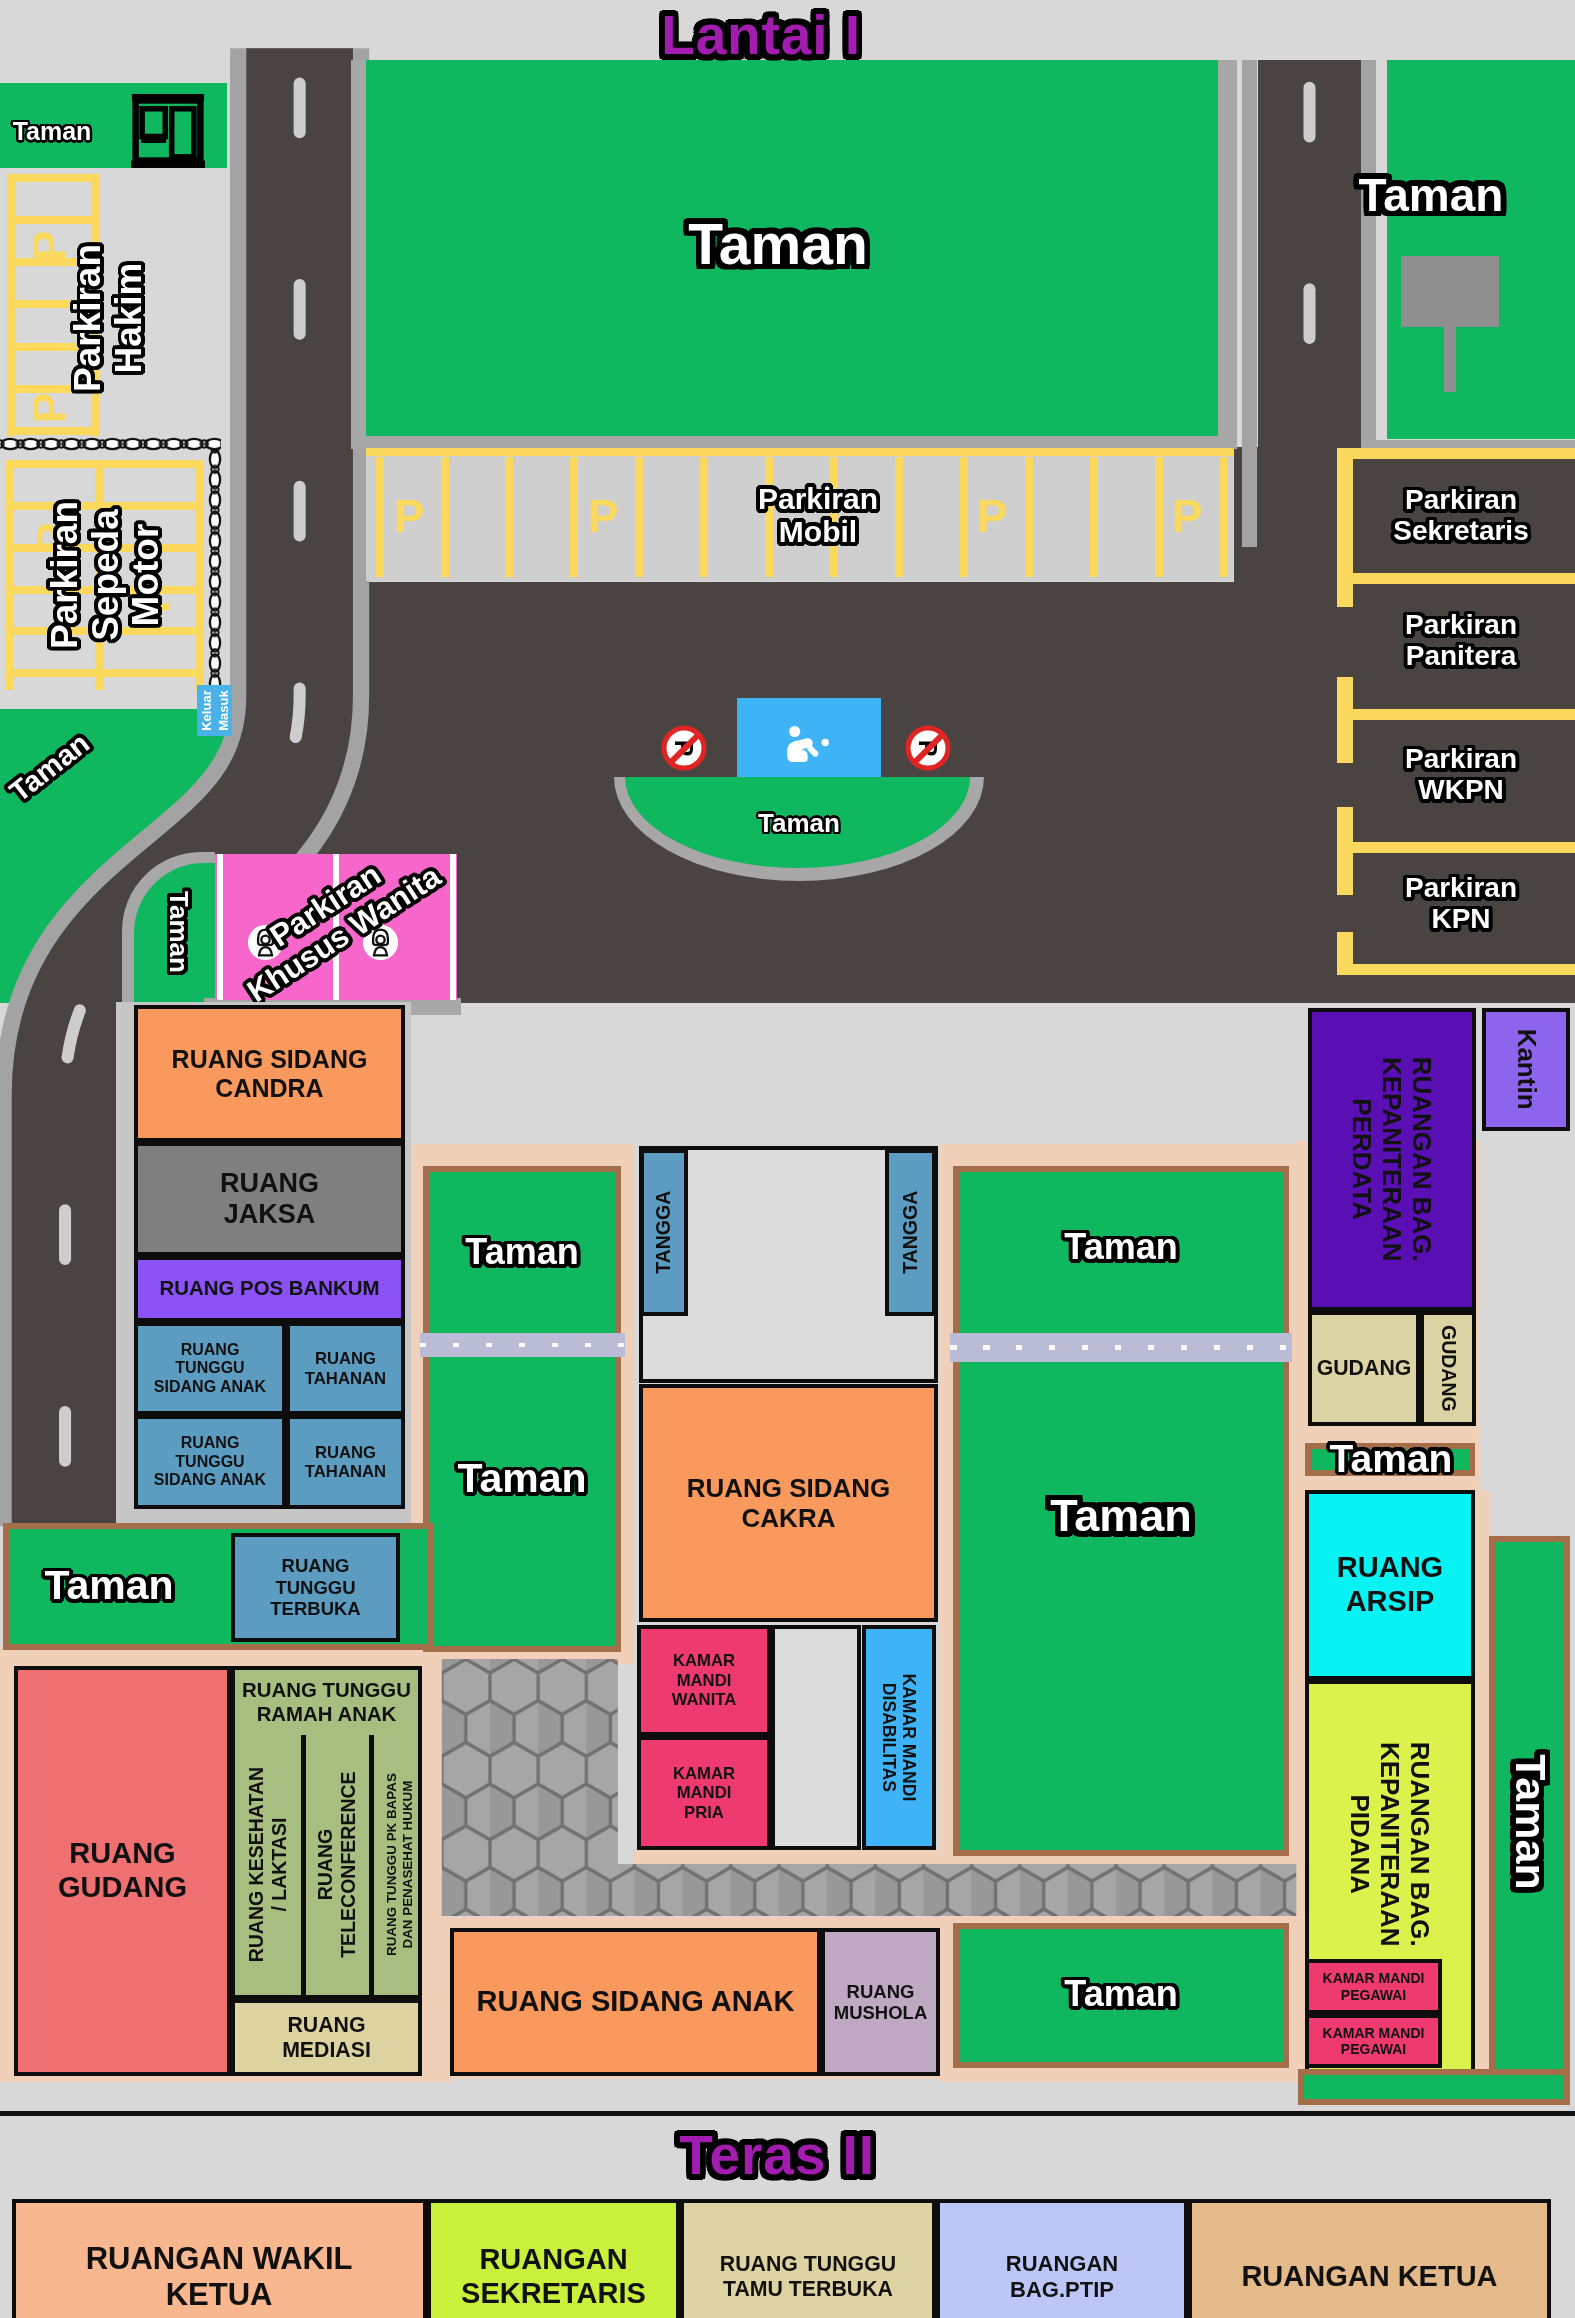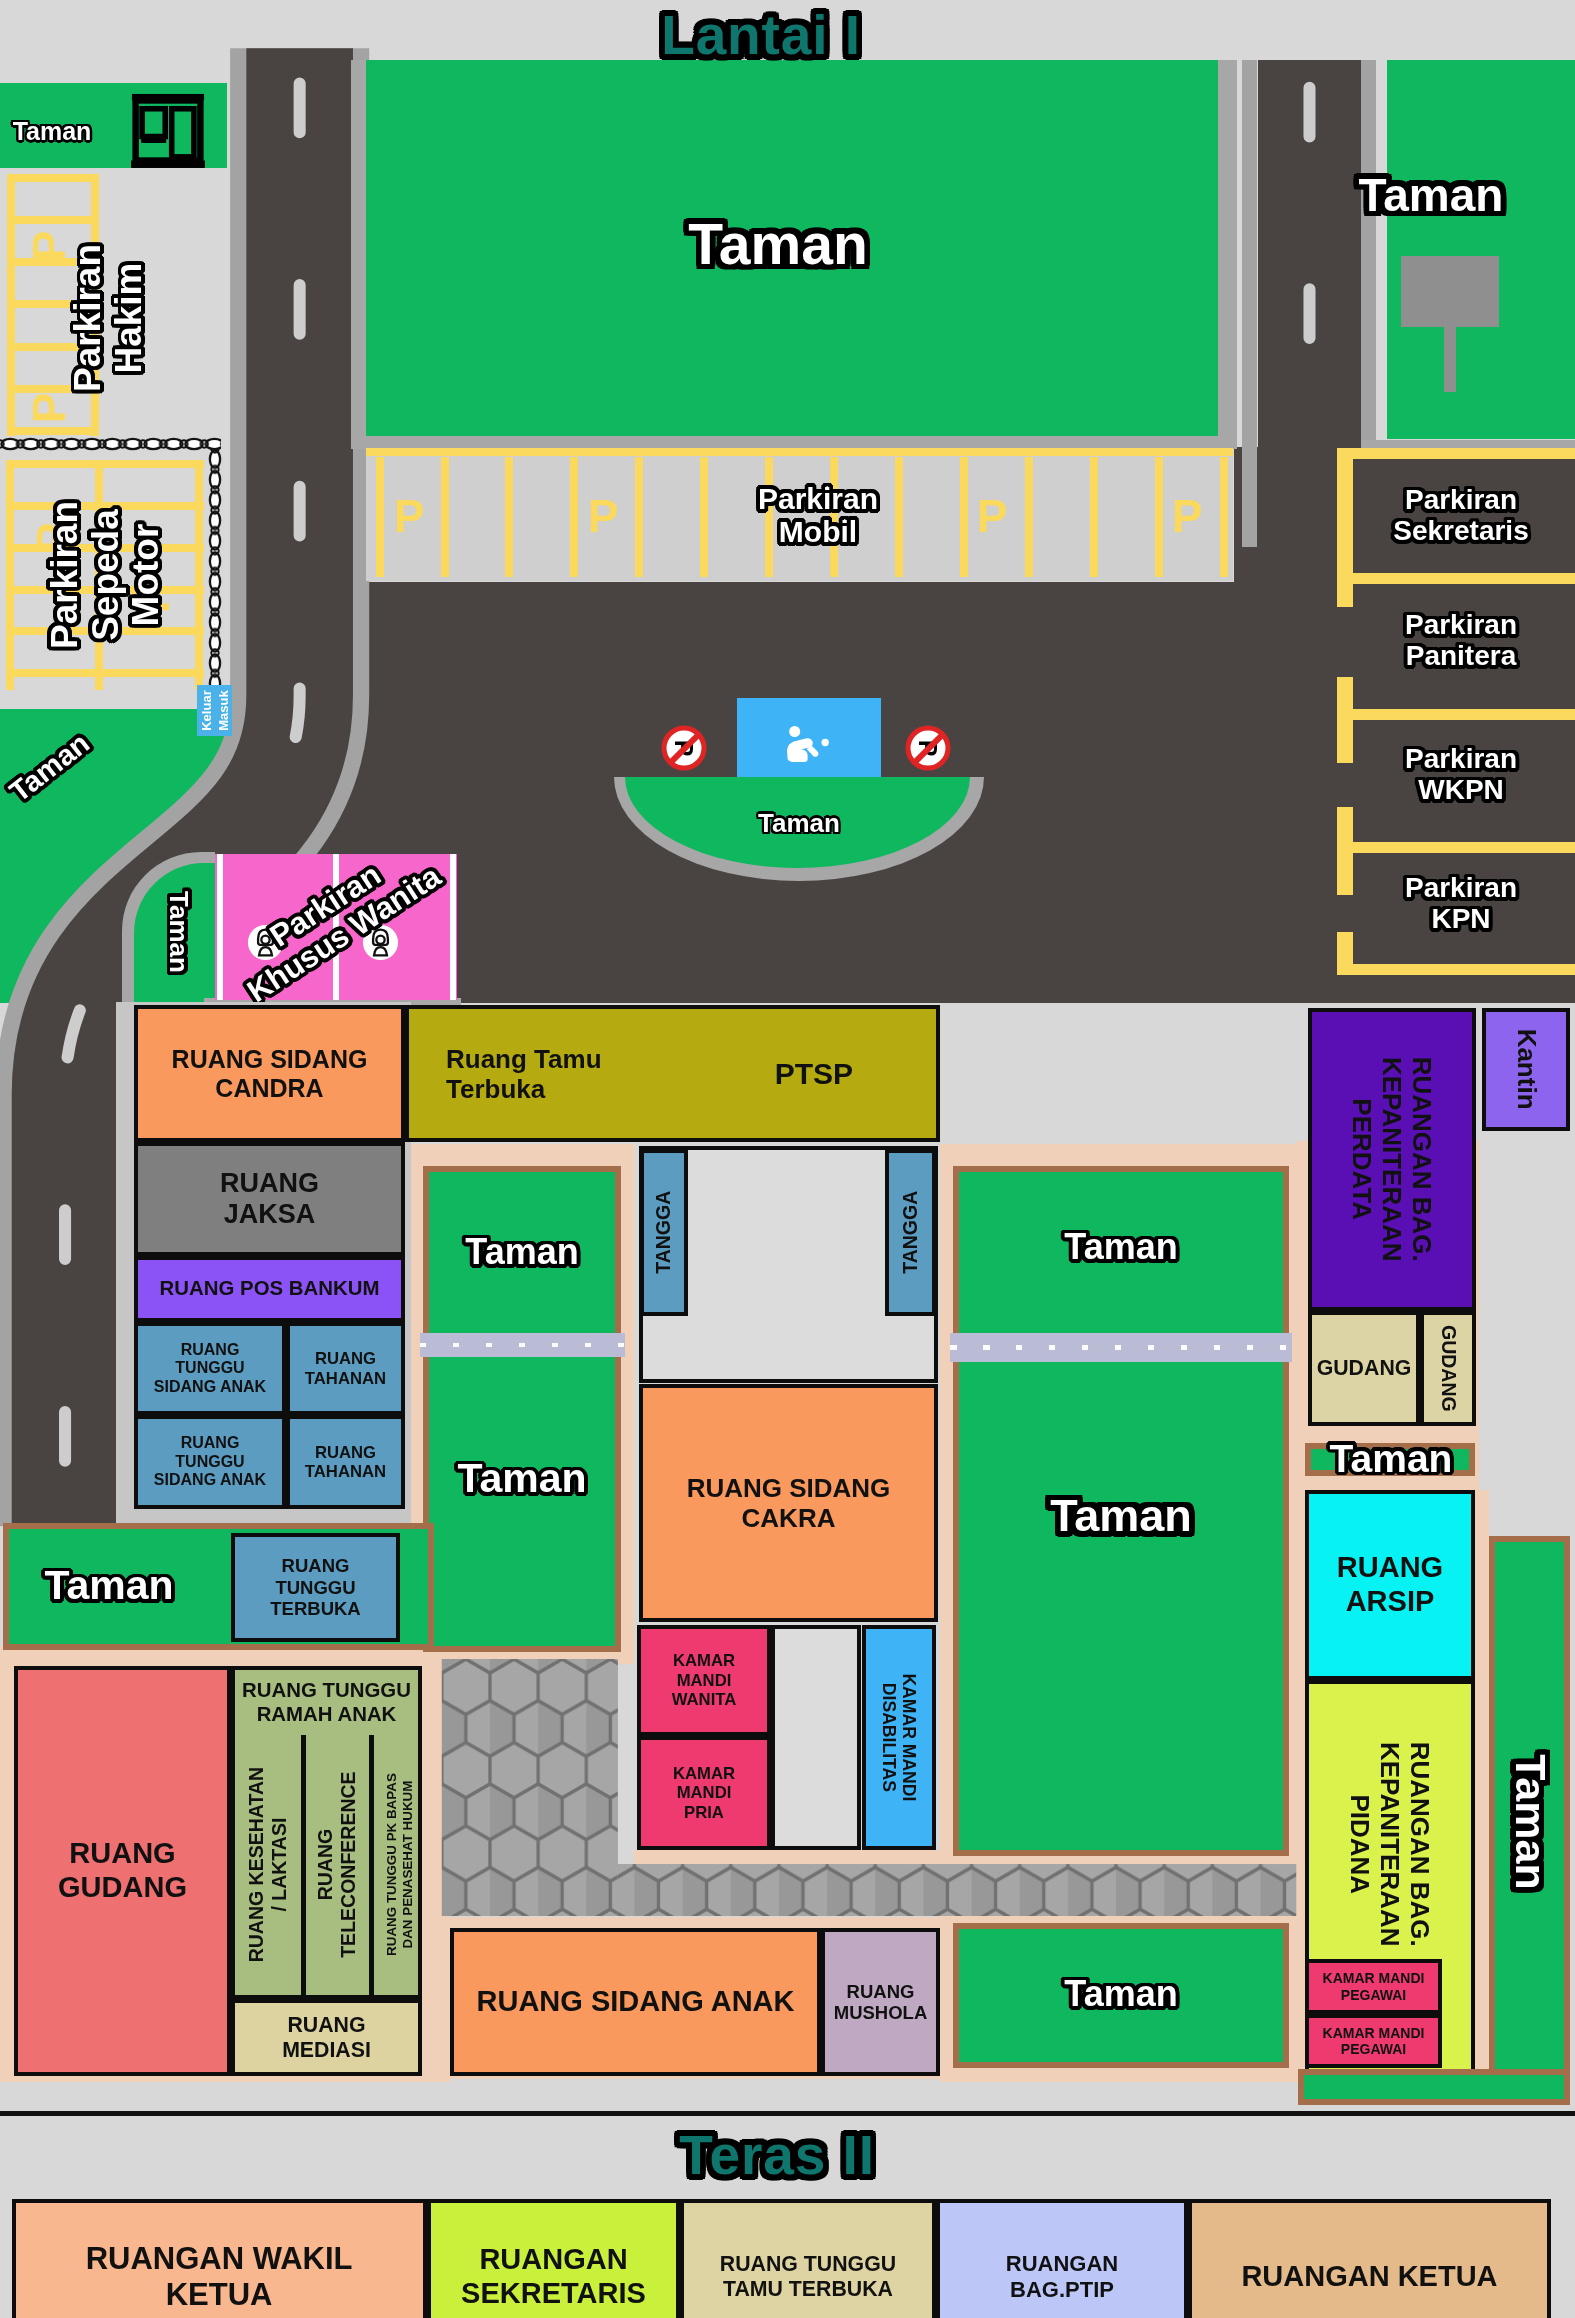--- a/index.html
+++ b/index.html
@@ -22,21 +22,21 @@
      -2.8px -5.6px #000,2.8px -5.6px #000,-2.8px 5.6px #000,2.8px 5.6px #000,
      -5.1px -5.1px #000, 5.1px 5.1px #000, -5.1px 5.1px #000, 5.1px -5.1px #000;}
   .stroke-m{text-shadow:
      -3.7px 0 #000,3.7px 0 #000,0 -3.7px #000,0 3.7px #000,
      -2.8px -2.8px #000,2.8px -2.8px #000,-2.8px 2.8px #000,2.8px 2.8px #000,
      -3.7px -1.9px #000,3.7px -1.9px #000,-3.7px 1.9px #000,3.7px 1.9px #000,
      -1.9px -3.7px #000,1.9px -3.7px #000,-1.9px 3.7px #000,1.9px 3.7px #000;}
   .stroke-s{text-shadow:
      -2.3px 0 #000,2.3px 0 #000,0 -2.3px #000,0 2.3px #000,
      -1.9px -1.9px #000,1.9px -1.9px #000,-1.9px 1.9px #000,1.9px 1.9px #000;}
-  .title{position:absolute;font-weight:bold;color:#0f766e;transform:translate(-50%,-50%);letter-spacing:0.9px;}
+  .title{position:absolute;font-weight:bold;color:#a21caf;transform:translate(-50%,-50%);letter-spacing:0.9px;}
   .yline{position:absolute;background:#fbd95c;}
   .wline{position:absolute;background:#ffffff;}
   .pmark{position:absolute;color:#fbd95c;font-weight:bold;transform:translate(-50%,-50%);}
   .pmark.rot{transform:translate(-50%,-50%) rotate(-90deg);}
   .walkway{position:absolute;background:#b9bcd4;}
   .walkway::before{content:"";position:absolute;left:0;right:0;top:50%;height:4.6px;margin-top:-2.3px;
      background:repeating-linear-gradient(90deg,rgba(255,255,255,.95) 0 6.5px,transparent 6.5px 33px);}
   .noparksign{position:absolute;width:45px;height:45px;border-radius:50%;background:#fff;border:5.1px solid #e02424;
      box-sizing:border-box;display:flex;align-items:center;justify-content:center;transform:translate(-50%,-50%);}
   .noparksign .bar{position:absolute;left:50%;top:50%;width:40px;height:5.6px;margin:-2.8px 0 0 -20px;
@@ -245,25 +245,20 @@
   <div class="abs" style="left:0;top:1646px;width:450px;height:436px;background:#f0d0b8;"></div>
   <div class="abs" style="left:422px;top:1917px;width:534px;height:162px;background:#f0d0b8;"></div>
   <div class="abs" style="left:634px;top:1850px;width:307px;height:20.4px;background:#f0d0b8;"></div>
 
   <div class="room" style="left:639px;top:1146px;width:299px;height:237px;background:#dcdcdc;"></div>
 
   <div class="room" style="left: 134px; top: 1005px; width: 271px; height: 137px; background: rgb(249, 153, 93);">
     <span class="lbl" style="font-size:25px;">RUANG SIDANG
 CANDRA</span>
   </div>
-  <div class="room" style="left: 405px; top: 1005px; width: 535px; height: 137px; background: rgb(181, 171, 16);">
-    <span class="lbl" style="font-size:26px;position:absolute;left:37px;top:50%;transform:translateY(-50%);text-align:left;">Ruang Tamu
-Terbuka</span>
-    <span class="lbl" style="font-size:30px;position:absolute;right:83px;top:50%;transform:translateY(-50%);">PTSP</span>
-  </div>
   <div class="room vrot90" style="left: 1308px; top: 1008px; width: 168px; height: 303px; background: rgb(90, 15, 180);">
     <span class="lbl" style="font-size:26px;">RUANGAN BAG.
 KEPANITERAAN
 PERDATA</span>
   </div>
   <div class="room vrot90" style="left: 1482px; top: 1008px; width: 88px; height: 123px; background: rgb(141, 100, 238);">
     <span class="lbl" style="font-size:26px;">Kantin</span>
   </div>
 
   <div class="room" style="left: 134px; top: 1142px; width: 271px; height: 114px; background: rgb(127, 127, 127);">

